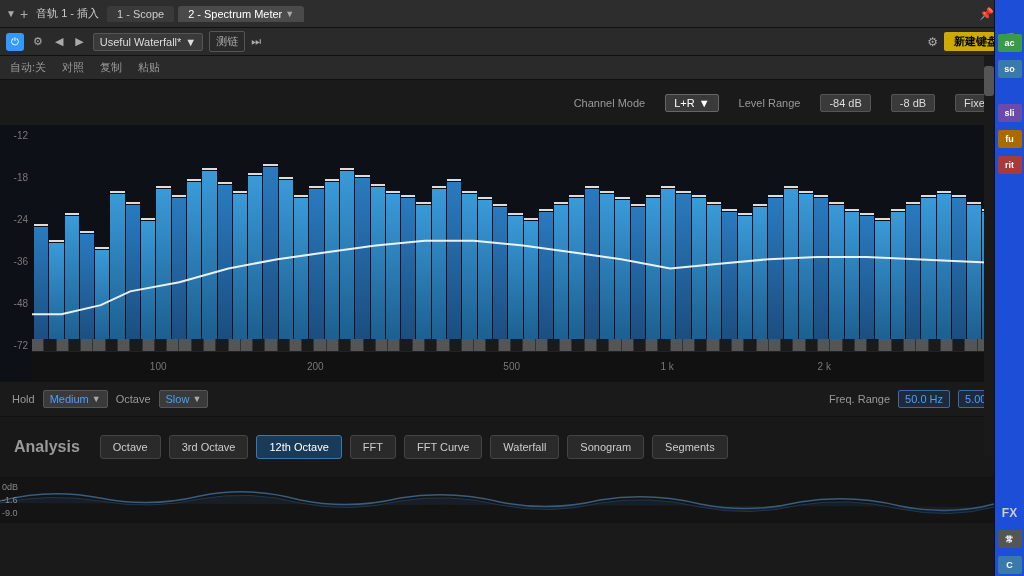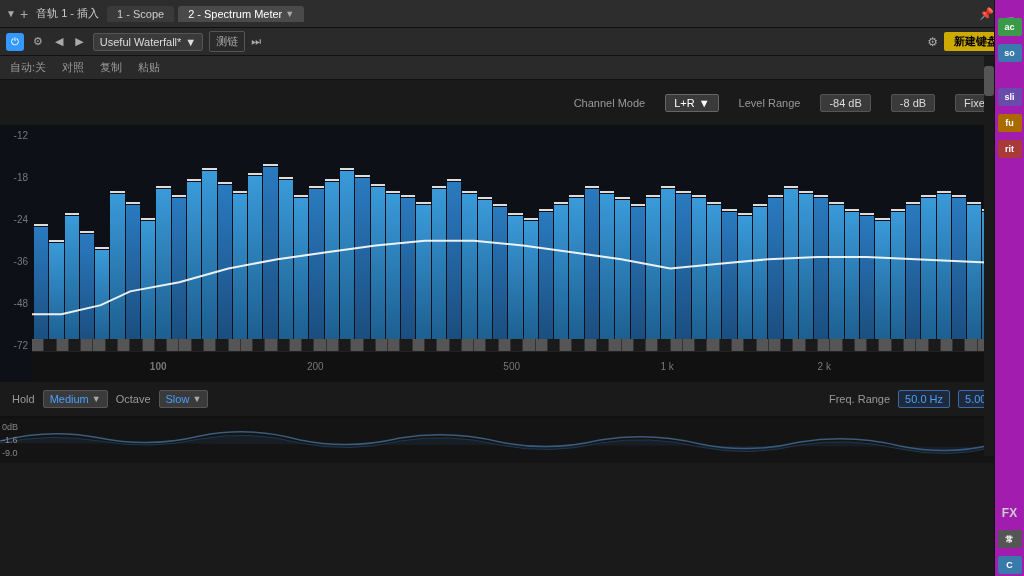--- a/index.html
+++ b/index.html
@@ -357,26 +357,26 @@
       border-top: 1px solid #111;
     }
 
     
     .right-sidebar {
       position: absolute;
       right: 0;
       top: 0;
       width: 30px;
       height: 576px;
-      background: #a21caf;
+      background: #1d4ed8;
       border-left: 1px solid #111;
       display: flex;
       flex-direction: column;
       align-items: center;
-      padding-top: 4px;
+      padding-top: 20px;
       gap: 4px;
     }
     .sidebar-item {
       color: #aaa;
       font-size: 10px;
       writing-mode: vertical-rl;
       cursor: pointer;
       padding: 4px 2px;
     }
     .sidebar-colored {
@@ -887,21 +887,21 @@
             <div style="flex: 1 1 0%; background: rgb(26, 26, 26); border-right: 1px solid rgb(51, 51, 51);"></div>
             <div style="flex: 1 1 0%; background: rgb(85, 85, 85); border-right: 1px solid rgb(51, 51, 51);"></div>
             <div style="flex: 1 1 0%; background: rgb(26, 26, 26); border-right: 1px solid rgb(51, 51, 51);"></div>
             <div style="flex: 1 1 0%; background: rgb(85, 85, 85); border-right: 1px solid rgb(51, 51, 51);"></div>
             <div style="flex: 1 1 0%; background: rgb(85, 85, 85); border-right: 1px solid rgb(51, 51, 51);"></div>
             <div style="flex: 1 1 0%; background: rgb(26, 26, 26); border-right: 1px solid rgb(51, 51, 51);"></div>
             <div style="flex: 1 1 0%; background: rgb(85, 85, 85); border-right: 1px solid rgb(51, 51, 51);"></div>
           </div>
 
         <div class="x-axis">
-          <span class="x-label" style="left:12%;font-weight:bold;">100</span>
+          <span class="x-label" style="left:12%;">100</span>
           <span class="x-label" style="left:28%;">200</span>
           <span class="x-label" style="left:48%;">500</span>
           <span class="x-label" style="left:64%;">1 k</span>
           <span class="x-label" style="left:80%;">2 k</span>
         </div>
       </div>
 
       <div class="controls-bar">
         <span class="hold-label">Hold</span>
         <div class="ctrl-dropdown">
@@ -912,20 +912,33 @@
         <div class="ctrl-dropdown">
           <span>Slow</span>
           <span class="ctrl-arrow">▼</span>
         </div>
         <div style="flex:1;"></div>
         <span class="freq-range-label">Freq. Range</span>
         <div class="freq-val">50.0 Hz</div>
         <div class="freq-val">5.00 k</div>
       </div>
 
+      <div class="analysis-section">
+        <span class="analysis-label">Analysis</span>
+        <div id="analysis-buttons" style="display:flex; gap:8px;">
+            <div class="analysis-btn">Octave</div>
+            <div class="analysis-btn">3rd Octave</div>
+            <div class="analysis-btn active">12th Octave</div>
+            <div class="analysis-btn">FFT</div>
+            <div class="analysis-btn">FFT Curve</div>
+            <div class="analysis-btn">Waterfall</div>
+            <div class="analysis-btn">Sonogram</div>
+            <div class="analysis-btn">Segments</div>
+          </div>
+      </div>
 
       <div class="waveform-bar">
         <svg width="100%" height="46">
           <path d="M0,23 Q50,10 100,20 Q150,30 200,18 Q250,8 300,22 Q350,32 400,20 Q450,12 500,24 Q550,34 600,22 Q650,14 700,26 Q750,36 800,24 Q850,16 900,28 Q950,38 994,26" stroke="#4a7aaa" stroke-width="1.5" fill="none" opacity="0.7"></path>
           <path d="M0,25 Q50,15 100,23 Q150,32 200,21 Q250,12 300,25 Q350,35 400,23 Q450,15 500,27 Q550,37 600,25 Q650,17 700,29 Q750,39 800,27 Q850,19 900,31 Q950,41 994,29" stroke="#2a5a8a" stroke-width="1" fill="rgba(42,90,138,0.3)" opacity="0.5"></path>
         </svg>
         
         <div style="position:absolute; left:2px; top:4px; display:flex; flex-direction:column; gap:3px;">
           <span style="color:#888; font-size:9px;">0dB</span>
           <span style="color:#888; font-size:9px;">-1.6</span>

